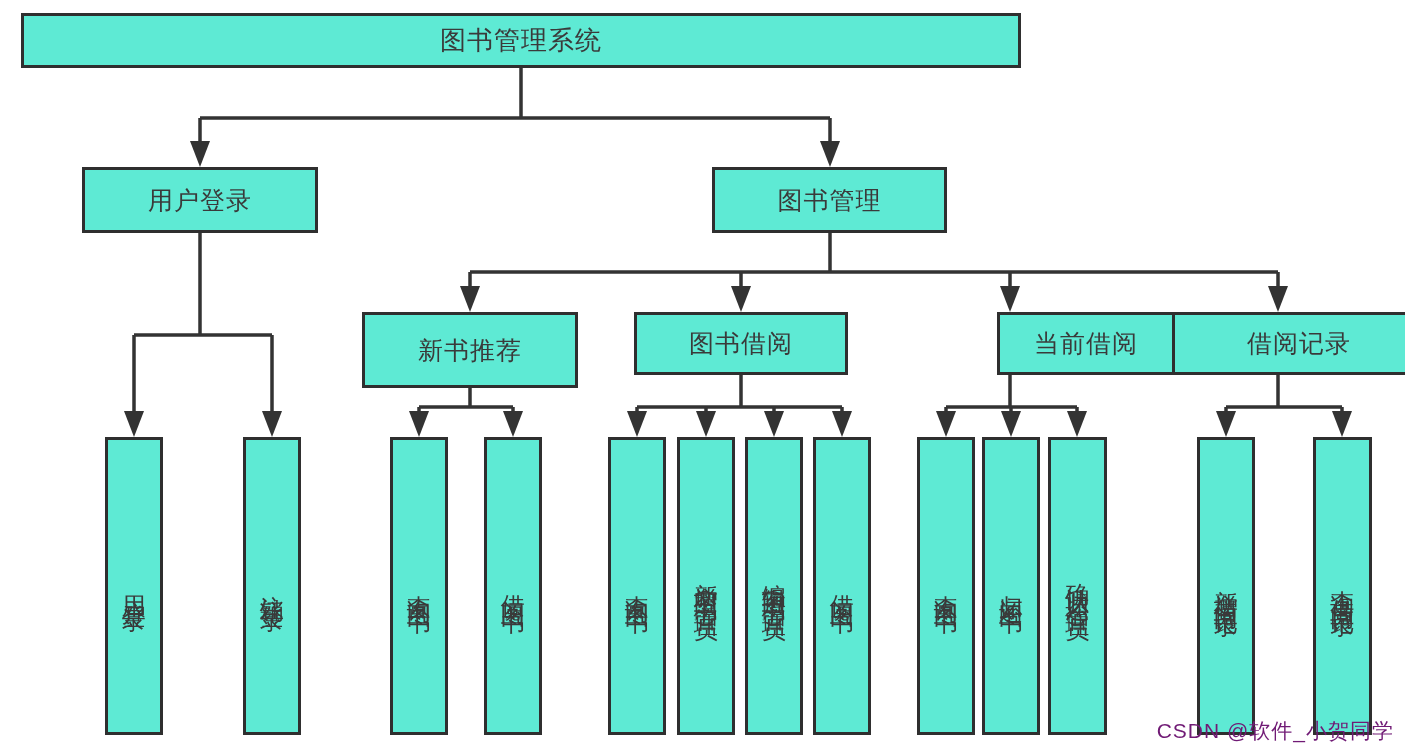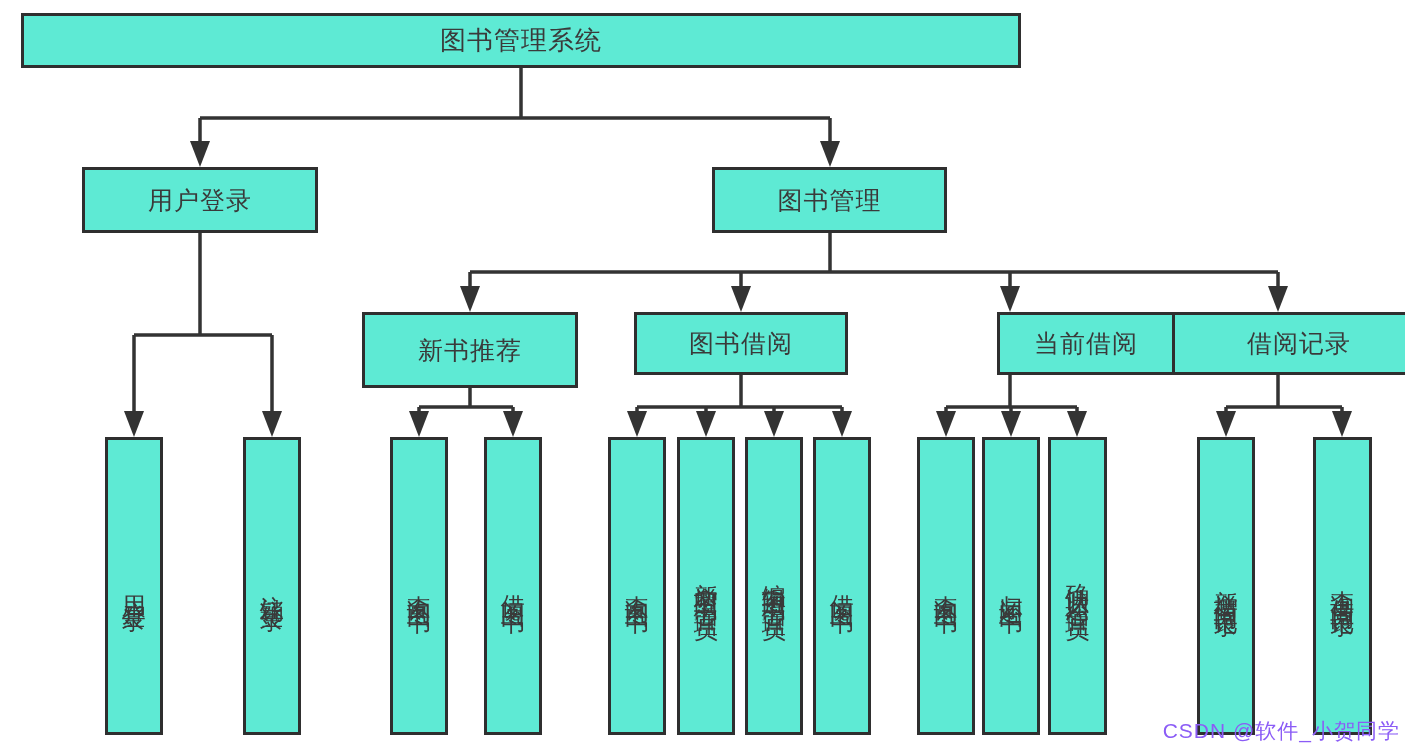--- a/index.html
+++ b/index.html
@@ -13,22 +13,22 @@
     border:3px solid #2f2f2f; display:flex; align-items:center; justify-content:center;
     z-index:2; text-align:center;
   }
   .h-node { font-size:25px; letter-spacing:1px; white-space:nowrap; }
   .root-node { font-size:26px; }
   .leaf {
     writing-mode:vertical-rl; text-orientation:mixed;
     font-size:24px; letter-spacing:5px; line-height:1.15;
   }
   .watermark {
-    position:absolute; right:5px; bottom:2px; z-index:5;
-    font-size:21px; color:#8b5cf6; letter-spacing:1px; white-space:nowrap;
+    position:absolute; right:11px; bottom:2px; z-index:5;
+    font-size:21px; color:#701a75; letter-spacing:1px; white-space:nowrap;
   }
   path.edge { fill:none; stroke:#333333; stroke-width:3.5; }
   polygon.arrow { fill:#333333; stroke:none; }
 </style>
 </head>
 <body>
 
 <div class="canvas">
 
   <svg class="connectors" width="1405" height="747" viewBox="0 0 1405 747">

